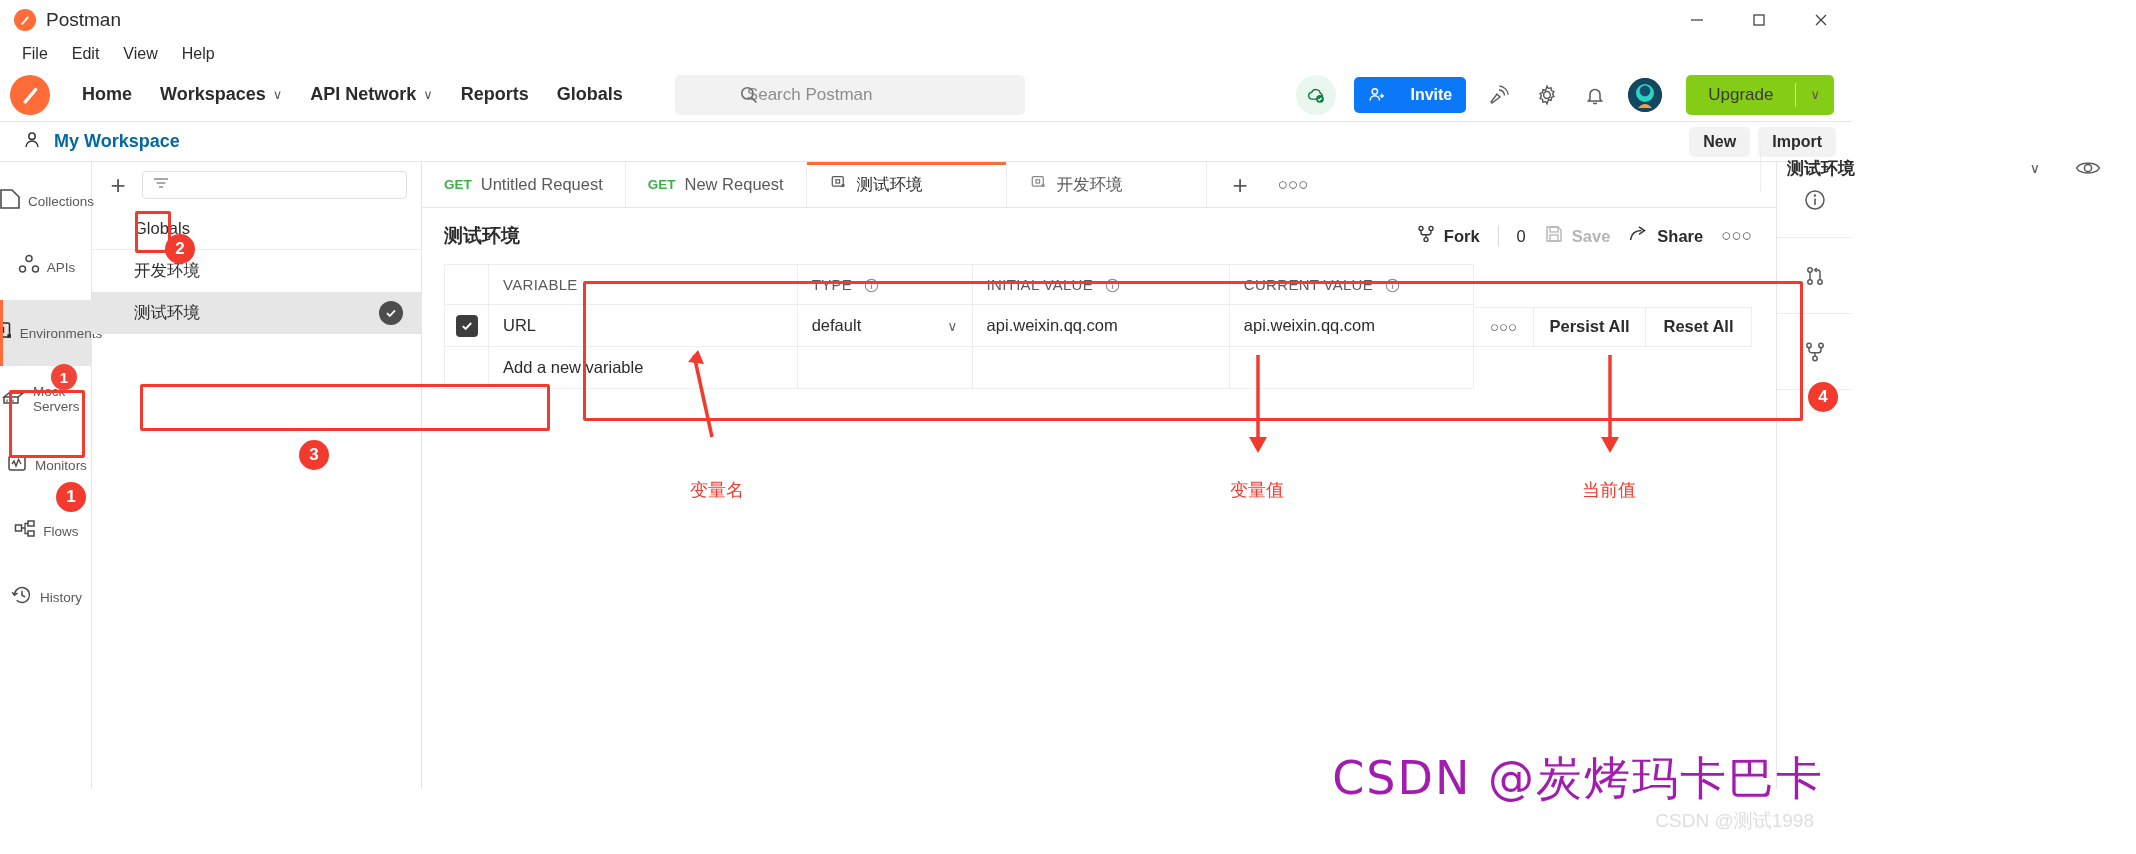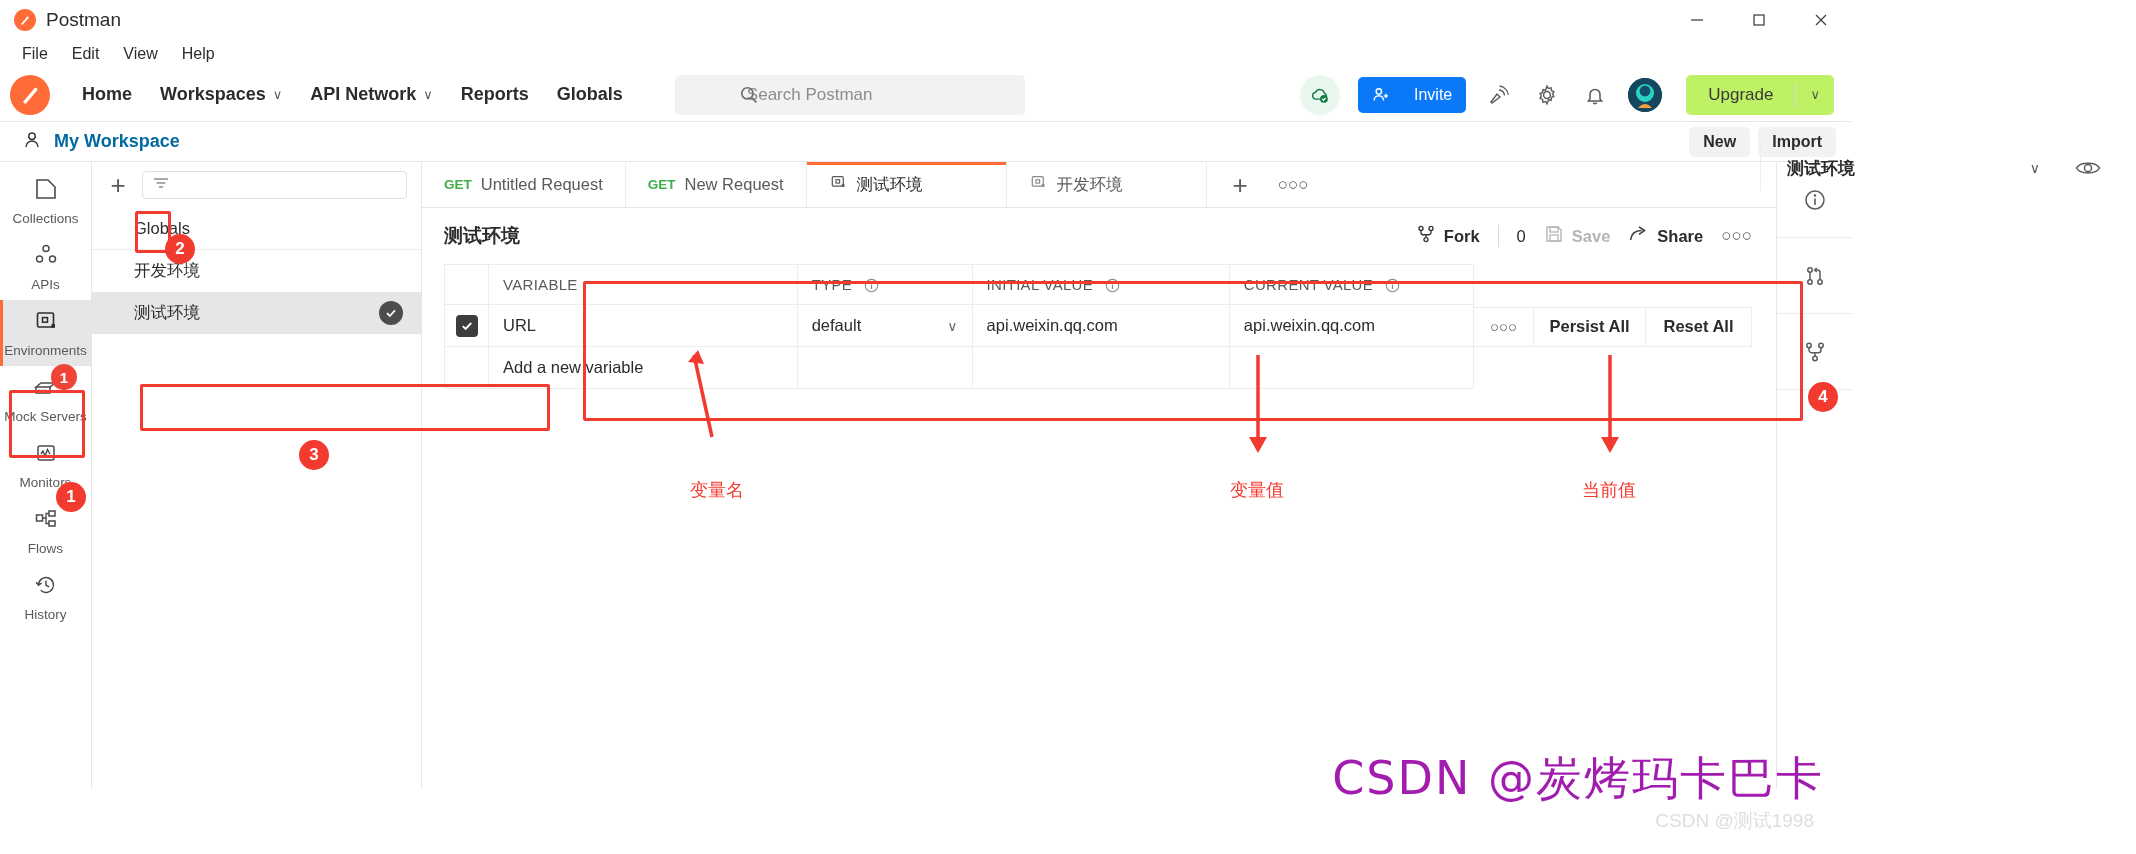--- a/index.html
+++ b/index.html
@@ -58,29 +58,29 @@
   .search-wrap .sicon { position:absolute; left:64px; top:10px; }
   .search-wrap .ph { font-size:17px; color:#8d8d8d; }
   .tb-right { margin-left:auto; display:flex; align-items:center; gap:18px; }
   .cloud-ok {
     width:40px; height:40px; border-radius:50%; background:#e9f7ee;
     display:flex; align-items:center; justify-content:center;
   }
   .invite-btn {
     background:#0b79f7; color:#fff; border-radius:5px; height:36px;
     display:flex; align-items:center; gap:24px; padding:0 14px;
-    font-size:16px; font-weight:normal;
+    font-size:16px; font-weight:bold;
   }
   .tb-ico { width:30px; height:30px; display:flex; align-items:center; justify-content:center; }
   .avatar {
     width:34px; height:34px; border-radius:50%;
     background:#15465f; display:flex; align-items:center; justify-content:center; overflow:hidden;
   }
   .upgrade {
-    background:#bef264; border-radius:5px; height:40px; display:flex; align-items:center;
+    background:#84cc16; border-radius:5px; height:40px; display:flex; align-items:center;
     margin-left:6px;
   }
   .upgrade .lbl { font-size:17px; color:#3a3a3a; padding:0 22px; }
   .upgrade .div { width:1px; height:24px; background:#d9d9d9; }
   .upgrade .cv { padding:0 14px; font-size:13px; color:#555; }
 
   
   .wsbar {
     height:40px; display:flex; align-items:center; padding-left:22px;
     border-bottom:1px solid #e6e6e6;
@@ -94,21 +94,21 @@
 
   
   .body { display:flex; height:627px; }
 
   
   .rail {
     width:92px; flex:0 0 92px; border-right:1px solid #e6e6e6; background:#fff;
     padding-top:6px; position:relative;
   }
   .rail-item {
-    height:66px; display:flex; flex-direction:column; align-items:center; justify-content:center;
+    height:66px; display:flex; flex-direction:row; align-items:center; justify-content:center;
     gap:5px; position:relative;
   }
   .rail-item .lbl { font-size:13.5px; color:#5a5a5a; }
   .rail-item.active { background:#e6e6e6; }
   .rail-item.active::before {
     content:""; position:absolute; left:0; top:0; bottom:0; width:3px; background:#ff6c37;
   }
   .badge1 {
     position:absolute; width:26px; height:26px; border-radius:50%; background:#f04438;
     color:#fff; font-size:15px; font-weight:bold;

